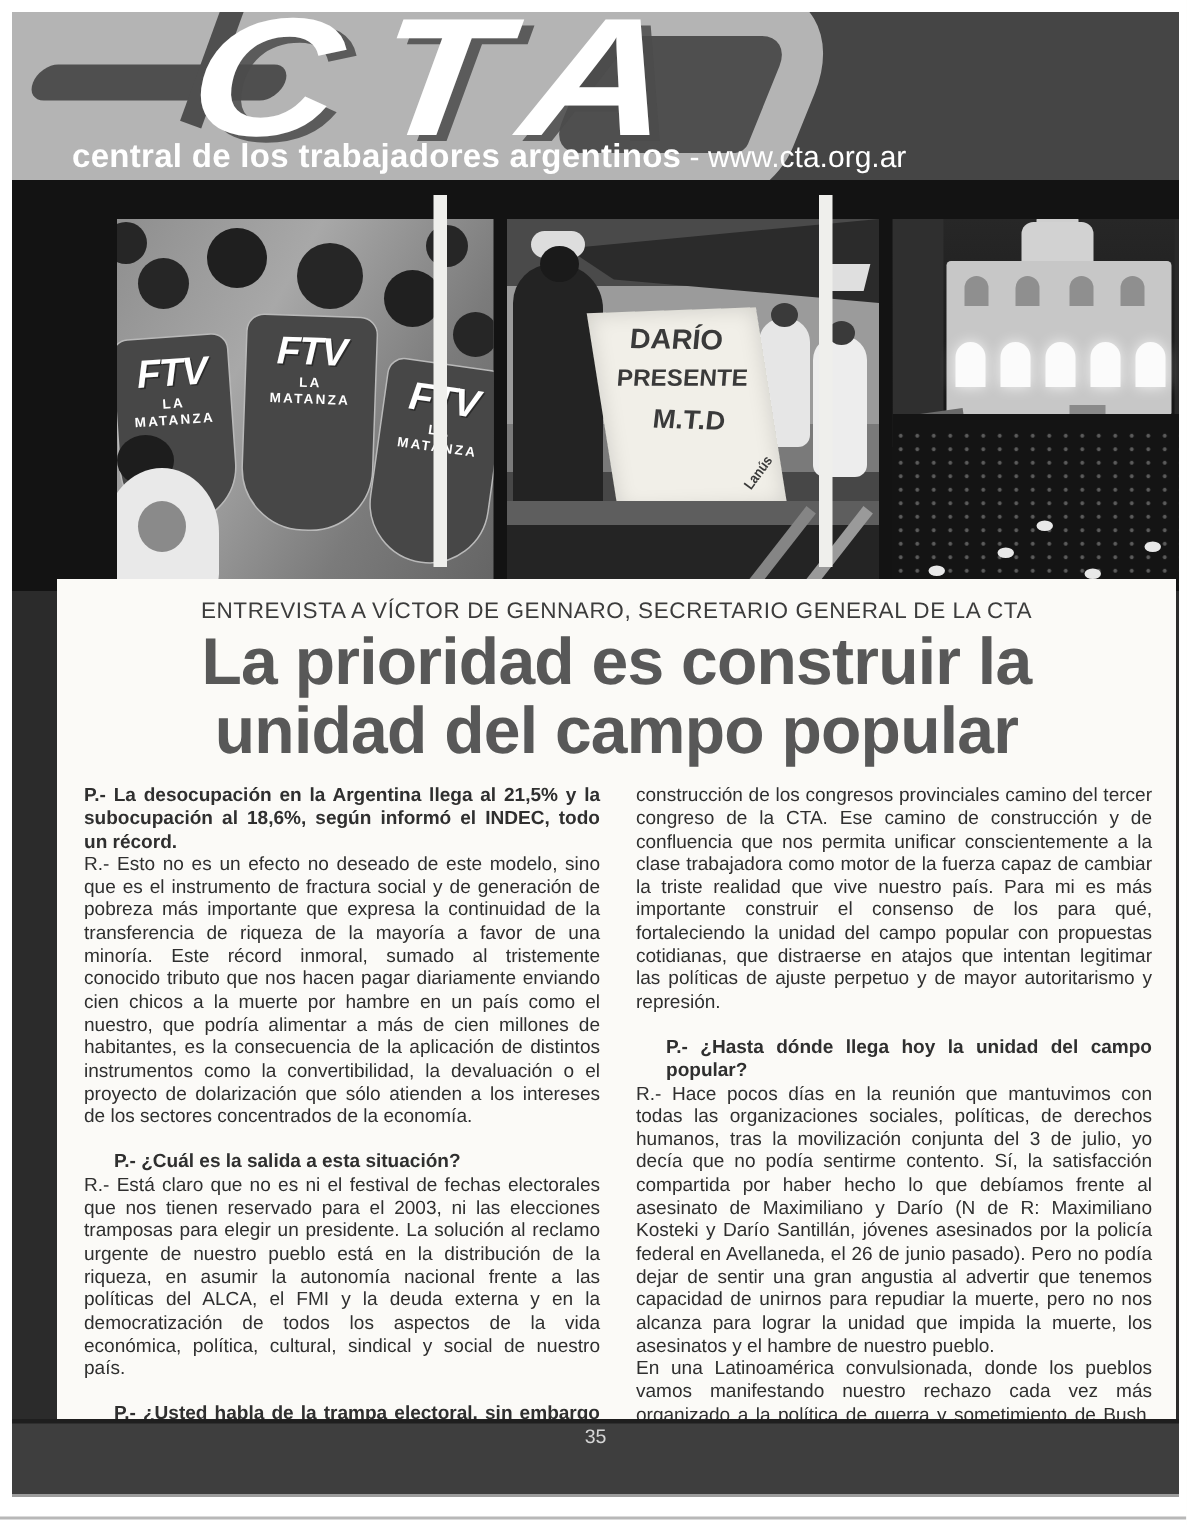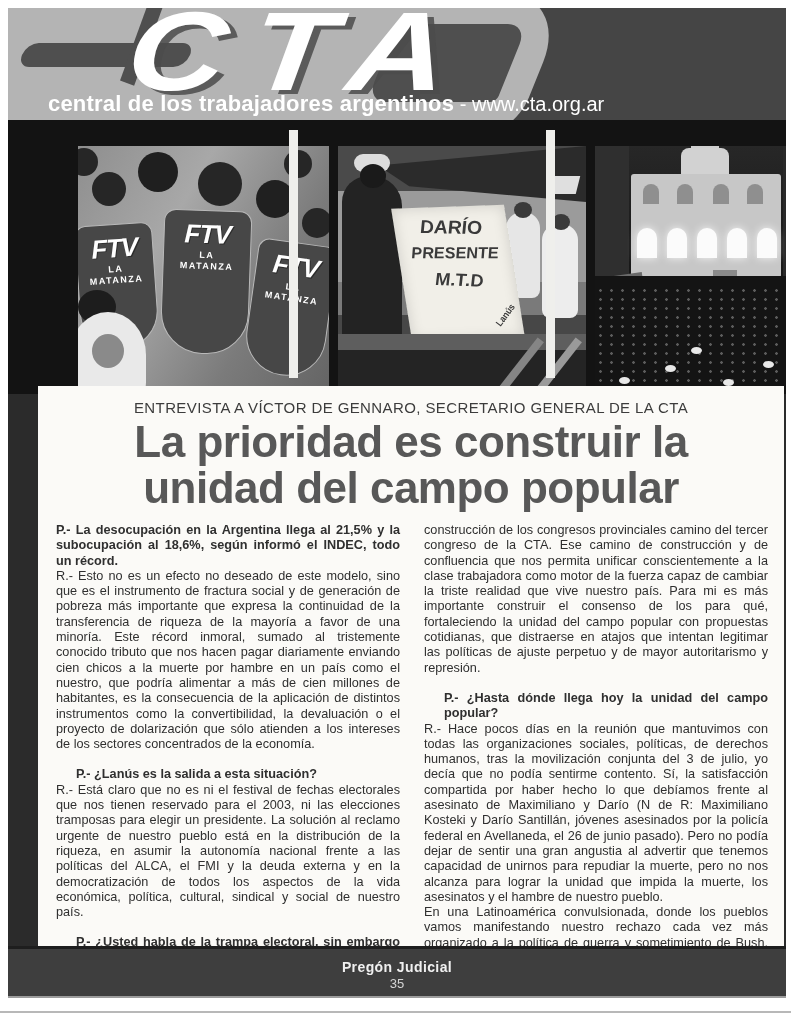--- a/index.html
+++ b/index.html
@@ -243,34 +243,33 @@
     <main class="article">
       <div class="kicker">ENTREVISTA A VÍCTOR DE GENNARO, SECRETARIO GENERAL DE LA CTA</div>
       <h1 class="headline">
         <span>La prioridad es construir la</span><br>
         <span>unidad del campo popular</span>
       </h1>
       <div class="columns">
         <div class="col">
           <p class="q">P.- La desocupación en la Argentina llega al 21,5% y la subocupación al 18,6%, según informó el INDEC, todo un récord.</p>
           <p>R.- Esto no es un efecto no deseado de este modelo, sino que es el instrumento de fractura social y de generación de pobreza más importante que expresa la continuidad de la transferencia de riqueza de la mayoría a favor de una minoría. Este récord inmoral, sumado al tristemente conocido tributo que nos hacen pagar diariamente enviando cien chicos a la muerte por hambre en un país como el nuestro, que podría alimentar a más de cien millones de habitantes, es la consecuencia de la aplicación de distintos instrumentos como la convertibilidad, la devaluación o el proyecto de dolarización que sólo atienden a los intereses de los sectores concentrados de la economía.</p>
-          <p class="q sp">P.- ¿Lanús es la salida a esta situación?</p>
+          <p class="q sp">P.- ¿Cuál es la salida a esta situación?</p>
           <p>R.- Está claro que no es ni el festival de fechas electorales que nos tienen reservado para el 2003, ni las elecciones tramposas para elegir un presidente. La solución al reclamo urgente de nuestro pueblo está en la distribución de la riqueza, en asumir la autonomía nacional frente a las políticas del ALCA, el FMI y la deuda externa y en la democratización de todos los aspectos de la vida económica, política, cultural, sindical y social de nuestro país.</p>
           <p class="q sp">P.- ¿Usted habla de la trampa electoral, sin embargo se está hablando de su candidatura?</p>
 
         </div>
         <div class="col">
           <p>construcción de los congresos provinciales camino del tercer congreso de la CTA. Ese camino de construcción y de confluencia que nos permita unificar conscientemente a la clase trabajadora como motor de la fuerza capaz de cambiar la triste realidad que vive nuestro país. Para mi es más importante construir el consenso de los para qué, fortaleciendo la unidad del campo popular con propuestas cotidianas, que distraerse en atajos que intentan legitimar las políticas de ajuste perpetuo y de mayor autoritarismo y represión.</p>
           <p class="q sp">P.- ¿Hasta dónde llega hoy la unidad del campo popular?</p>
           <p>R.- Hace pocos días en la reunión que mantuvimos con todas las organizaciones sociales, políticas, de derechos humanos, tras la movilización conjunta del 3 de julio, yo decía que no podía sentirme contento. Sí, la satisfacción compartida por haber hecho lo que debíamos frente al asesinato de Maximiliano y Darío (N de R: Maximiliano Kosteki y Darío Santillán, jóvenes asesinados por la policía federal en Avellaneda, el 26 de junio pasado). Pero no podía dejar de sentir una gran angustia al advertir que tenemos capacidad de unirnos para repudiar la muerte, pero no nos alcanza para lograr la unidad que impida la muerte, los asesinatos y el hambre de nuestro pueblo.</p>
           <p>En una Latinoamérica convulsionada, donde los pueblos vamos manifestando nuestro rechazo cada vez más organizado a la política de guerra y sometimiento de Bush, la prioridad es no sólo construir la unidad contra lo que no queremos, sino la unidad en torno de un proyecto de sociedad diferente •</p>
         </div>
       </div>
     </main>
 
     <footer class="footband">
-      <div class="pub">Pregón Judicial</div>
       <div class="pagenum">35</div>
     </footer>
   </div>
 
   <div class="bottom-line"></div>
 </div>
 
 </body></html>

